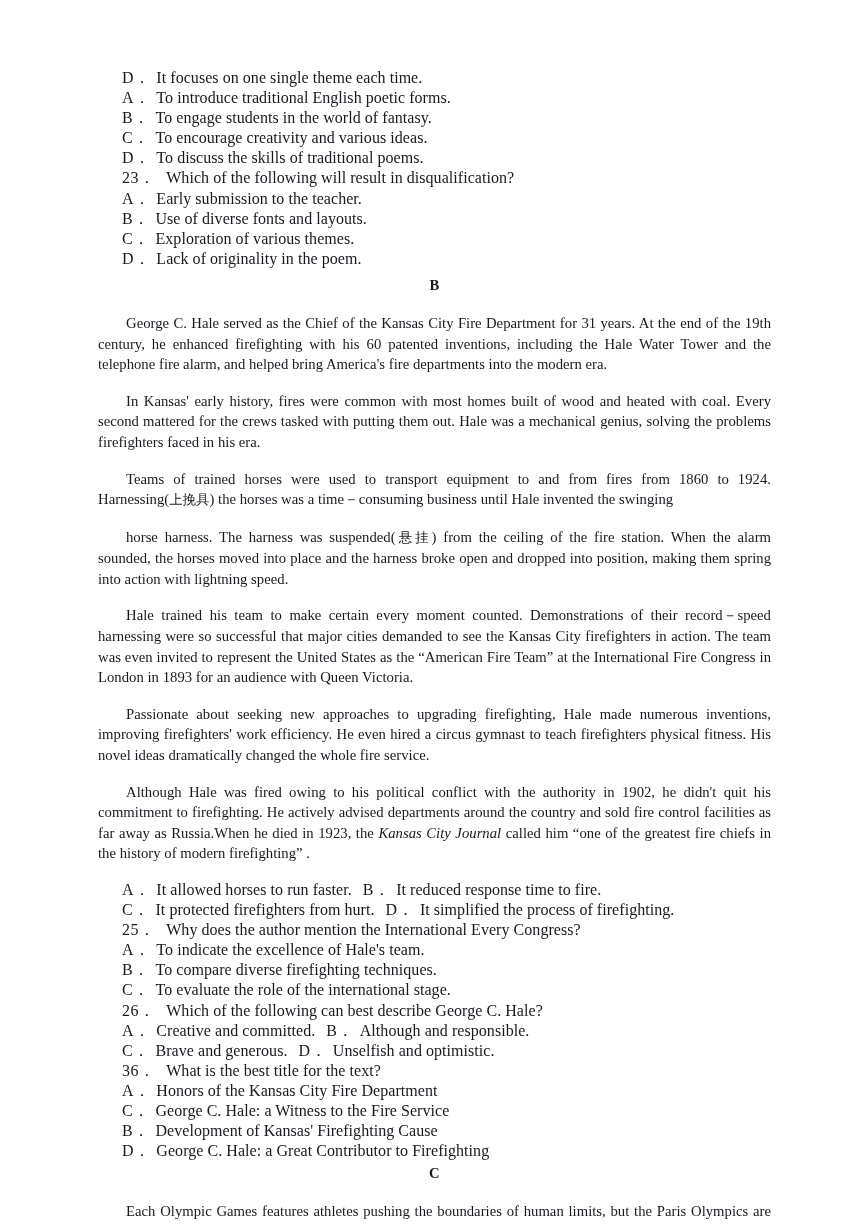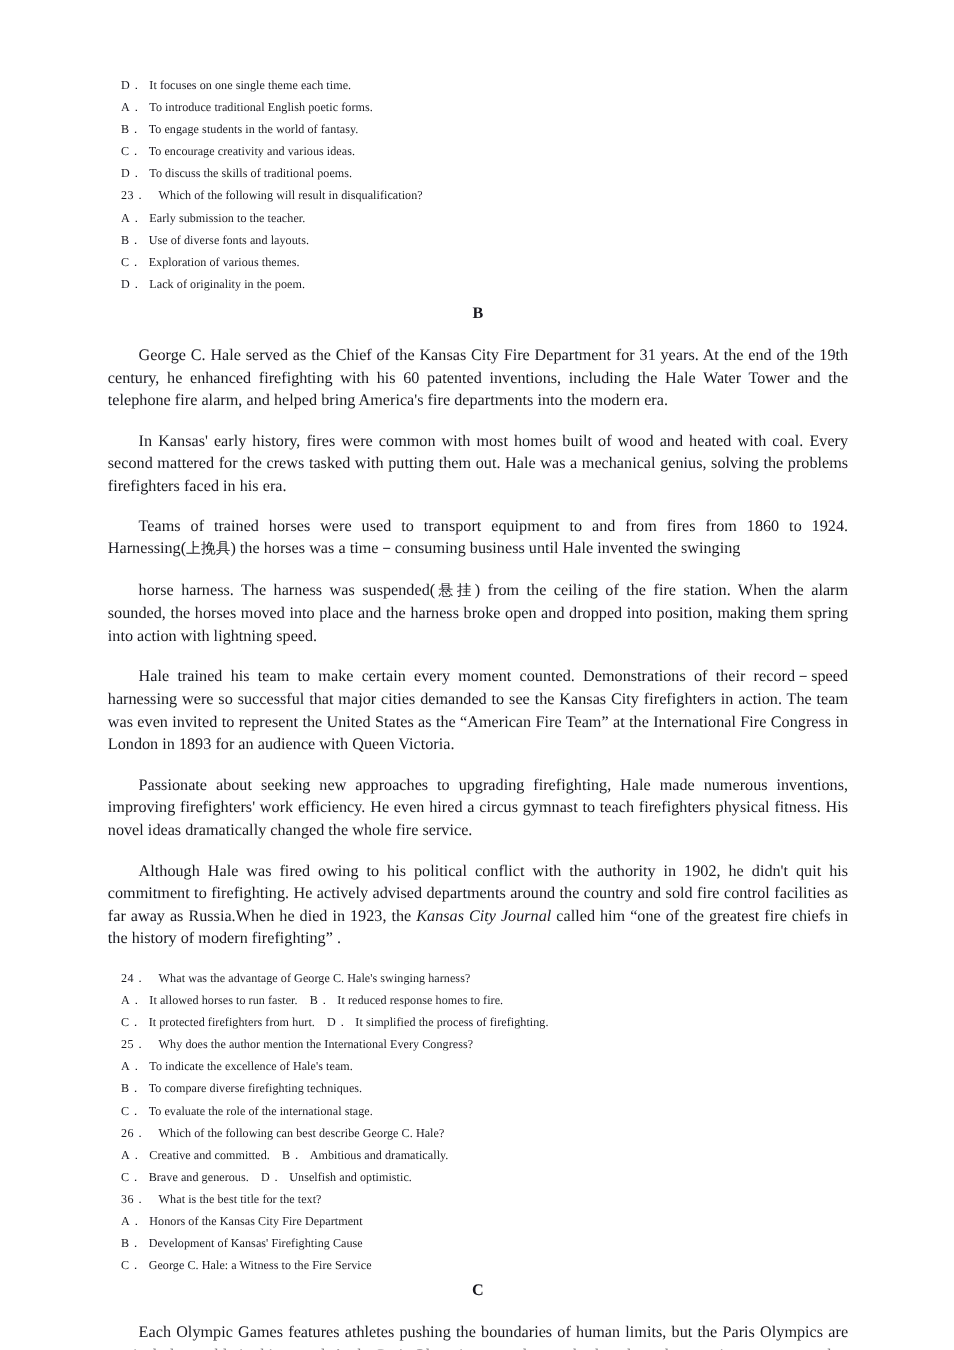--- a/index.html
+++ b/index.html
@@ -27,22 +27,22 @@
     width: 705px;
   }
 
   
   .qblock {
     margin: 0;
     padding: 0;
     list-style: none;
   }
   .qline {
-    margin-left: 28px;
-    font-size: 11px;
+    margin-left: 40px;
+    font-size: 16px;
     line-height: 20.1px;
     white-space: nowrap;
     letter-spacing: 0.05px;
   }
   .qline .lbl {
     letter-spacing: 0.4px;
   }
   .qline .gap {
     display: inline-block;
     width: 6px;
@@ -136,24 +136,21 @@
 
     <p class="para"><span>horse harness. The harness was suspended(</span><span class="cn">悬挂</span><span>) from the ceiling of the fire station. When the alarm sounded, the horses moved into place and the harness broke open and dropped into position, making them spring into action with lightning speed.</span></p>
 
     <p class="para">Hale trained his team to make certain every moment counted. Demonstrations of their record－speed harnessing were so successful that major cities demanded to see the Kansas City firefighters in action. The team was even invited to represent the United States as the “American Fire Team” at the International Fire Congress in London in 1893 for an audience with Queen Victoria.</p>
     <p class="para">Passionate about seeking new approaches to upgrading firefighting, Hale made numerous inventions, improving firefighters' work efficiency. He even hired a circus gymnast to teach firefighters physical fitness. His novel ideas dramatically changed the whole fire service.</p>
 
     <p class="para"><span>Although Hale was fired owing to his political conflict with the authority in 1902, he didn't quit his commitment to firefighting. He actively advised departments around the country and sold fire control facilities as far away as Russia.When he died in 1923, the </span><i>Kansas City Journal</i><span> called him </span><span>“one of the greatest fire chiefs in the history of modern firefighting”</span><span> .</span></p>
 
     <div class="qblock">
       <div class="qline">
-        <span class="lbl">24．</span><span class="wide-gap"></span><span>What was the advantage of George C. Hale's swinging harness?</span>
-      </div>
-      <div class="qline">
-        <span class="lbl">A．</span><span class="gap"></span><span>It allowed horses to run faster.</span><span class="wide-gap"></span><span class="lbl">B．</span><span class="gap"></span><span>It reduced response homes to fire.</span>
+        <span class="lbl">A．</span><span class="gap"></span><span>It allowed horses to run faster.</span><span class="wide-gap"></span><span class="lbl">B．</span><span class="gap"></span><span>It reduced response time to fire.</span>
       </div>
       <div class="qline">
         <span class="lbl">C．</span><span class="gap"></span><span>It protected firefighters from hurt.</span><span class="wide-gap"></span><span class="lbl">D．</span><span class="gap"></span><span>It simplified the process of firefighting.</span>
       </div>
     </div>
 
     <div class="qblock">
       <div class="qline">
         <span class="lbl">25．</span><span class="wide-gap"></span><span>Why does the author mention the International Every Congress?</span>
       </div>
@@ -166,39 +163,42 @@
       <div class="qline">
         <span class="lbl">C．</span><span class="gap"></span><span>To evaluate the role of the international stage.</span>
       </div>
     </div>
 
     <div class="qblock">
       <div class="qline">
         <span class="lbl">26．</span><span class="wide-gap"></span><span>Which of the following can best describe George C. Hale?</span>
       </div>
       <div class="qline">
-        <span class="lbl">A．</span><span class="gap"></span><span>Creative and committed.</span><span class="wide-gap"></span><span class="lbl">B．</span><span class="gap"></span><span>Ambitious and dramatically.</span>
+        <span class="lbl">A．</span><span class="gap"></span><span>Creative and committed.</span><span class="wide-gap"></span><span class="lbl">B．</span><span class="gap"></span><span>Although and responsible.</span>
       </div>
       <div class="qline">
         <span class="lbl">C．</span><span class="gap"></span><span>Brave and generous.</span><span class="wide-gap"></span><span class="lbl">D．</span><span class="gap"></span><span>Unselfish and optimistic.</span>
       </div>
     </div>
 
     <div class="qblock">
       <div class="qline">
         <span class="lbl">36．</span><span class="wide-gap"></span><span>What is the best title for the text?</span>
       </div>
       <div class="qline">
         <span class="lbl">A．</span><span class="gap"></span><span>Honors of the Kansas City Fire Department</span>
       </div>
       <div class="qline">
+        <span class="lbl">C．</span><span class="gap"></span><span>George C. Hale: a Witness to the Fire Service</span>
+      </div>
+      <div class="qline">
         <span class="lbl">B．</span><span class="gap"></span><span>Development of Kansas' Firefighting Cause</span>
       </div>
       <div class="qline">
-        <span class="lbl">C．</span><span class="gap"></span><span>George C. Hale: a Witness to the Fire Service</span>
+        <span class="lbl">D．</span><span class="gap"></span><span>George C. Hale: a Great Contributor to Firefighting</span>
       </div>
     </div>
 
     <div class="sp-2"></div>
 
     <div class="section-letter">C</div>
 
     <div class="sp-2"></div>
 
     <p class="para">Each Olympic Games features athletes pushing the boundaries of human limits, but the Paris Olympics are particularly notable in this regard. At the Paris Olympics, records were broken through group improvement rather than individual breakthroughs. In the men's 10，000 meters, 13 athletes broke the record, with Joshua Cheptegei winning in 26：43.14. The women's 400 meters final saw all nine athletes finish under 50 seconds.</p>

